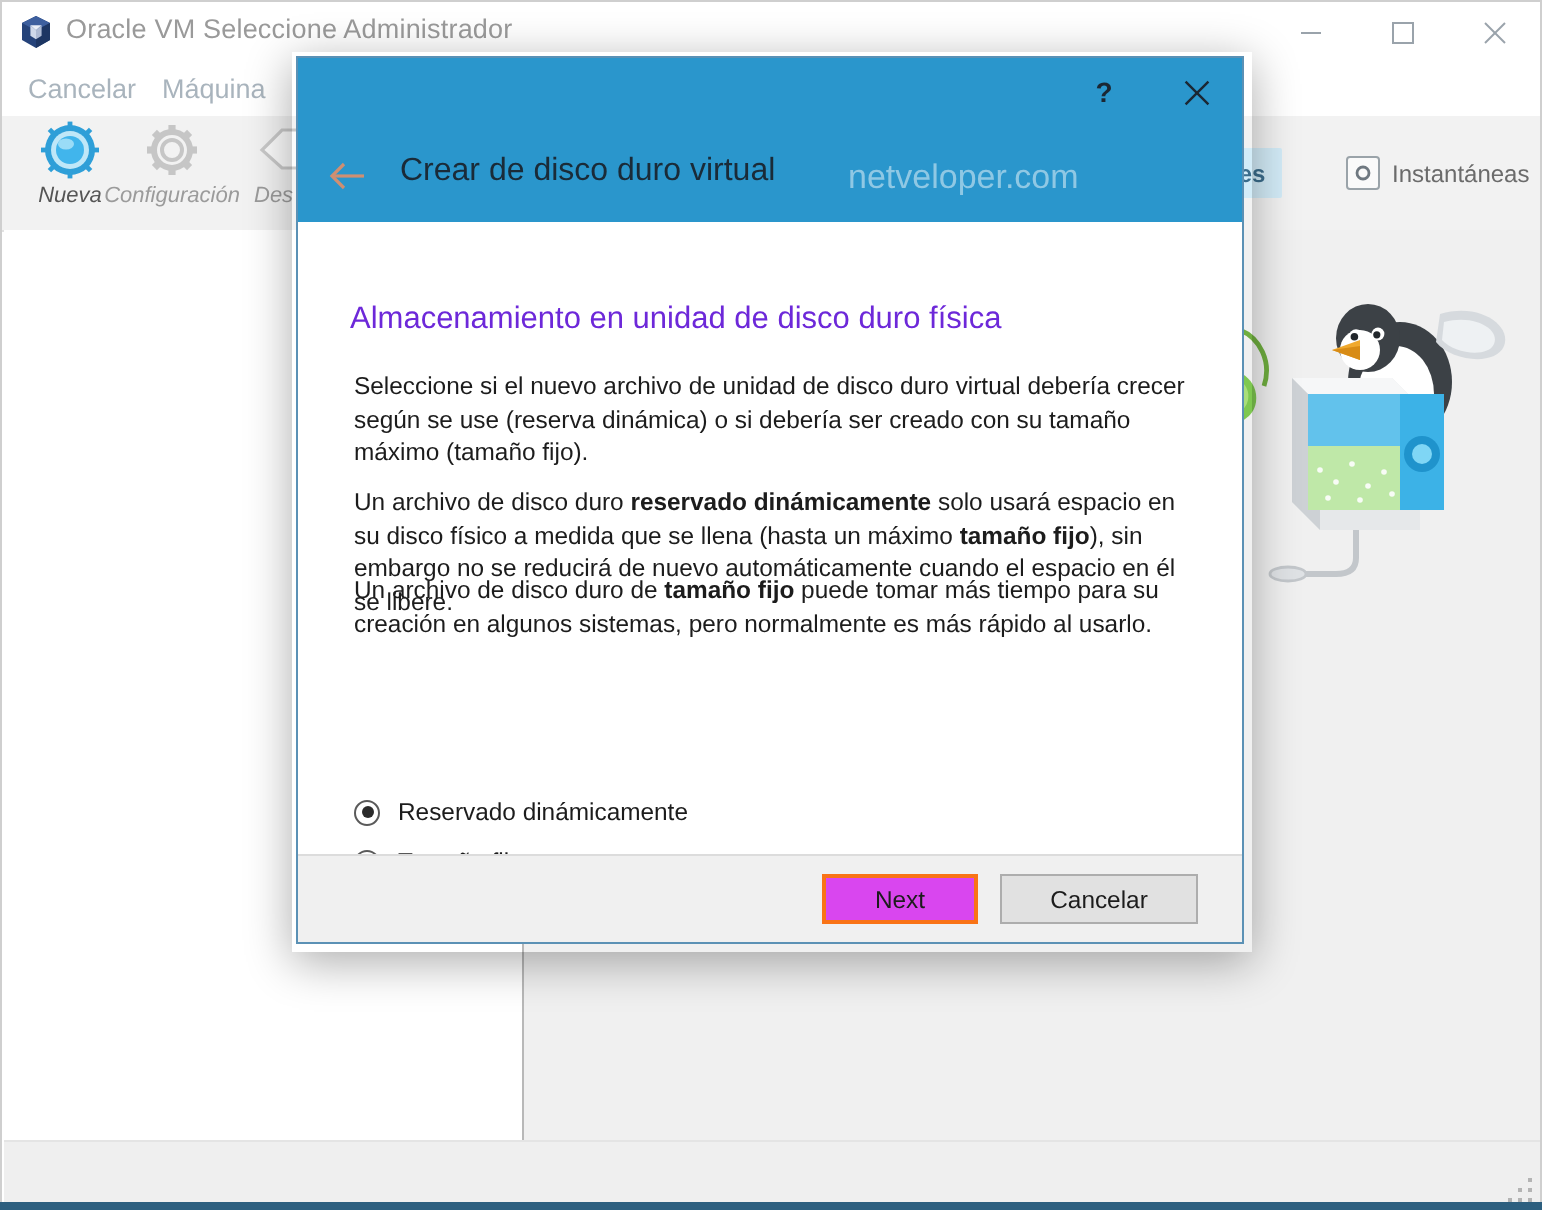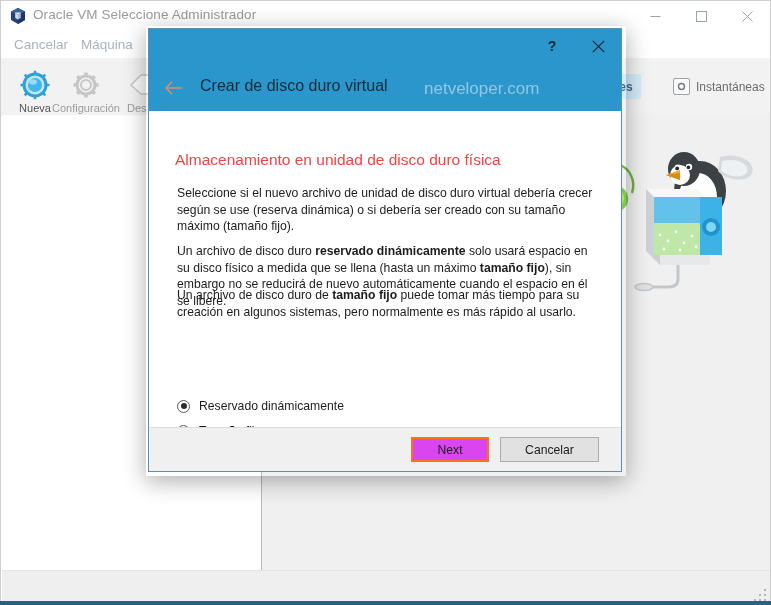--- a/index.html
+++ b/index.html
@@ -25,21 +25,21 @@
     color:#a7aeb4;font-size:12px;}
   .wbtn svg{display:block;}
 
   
   .menubar{position:absolute;left:0;top:30px;width:769px;height:27px;background:#ffffff;}
   .menu-item{position:absolute;top:4px;font-size:13.5px;color:#a9b4bd;padding:2px 8px;white-space:nowrap;}
 
   
   .toolbar{position:absolute;left:0;top:57px;width:769px;height:57px;background:#f2f2f2;
     border-bottom:1px solid #e2e2e2;}
-  .tb-item{position:absolute;top:12px;width:68px;height:52px;text-align:center;}
+  .tb-item{position:absolute;top:2px;width:68px;height:52px;text-align:center;font-style:italic;}
   .tb-ico{height:30px;display:flex;align-items:flex-end;justify-content:center;}
   .tb-lbl{font-size:11px;color:#555;margin-top:2px;white-space:nowrap;}
   .tb-lbl.dim{color:#9b9b9b;}
 
   
   .tabstrip{position:absolute;left:260px;top:57px;width:509px;height:57px;background:#f2f2f2;}
   .tab{position:absolute;top:16px;height:25px;display:flex;align-items:center;
     font-size:12px;color:#6b6b6b;padding:0 8px;gap:6px;border-radius:1px;}
   .tab.active{background:#d3ecf8;color:#3b6d8c;font-weight:bold;}
   .tab .ticon{width:15px;height:15px;border:1px solid #9aa3a9;border-radius:2px;
@@ -68,21 +68,21 @@
   .dlg-head-btns{position:absolute;right:0;top:0;height:34px;display:flex;}
   .dh-btn{width:46px;height:34px;display:flex;align-items:center;justify-content:center;
     color:#1b2733;font-size:14px;}
   .back-arrow{position:absolute;left:14px;top:48px;width:22px;height:22px;
     display:flex;align-items:center;justify-content:center;color:#c98a6e;font-size:19px;line-height:1;}
   .dlg-title{position:absolute;left:36px;top:48px;font-size:16px;color:#1a2b38;white-space:nowrap;margin-left:15px;}
   .watermark{position:absolute;left:275px;top:50px;font-size:17px;color:#8fc8e4;white-space:nowrap;}
 
   .dlg-body{position:absolute;left:0;top:82px;width:472px;height:347px;background:#ffffff;
     overflow:hidden;}
-  .dlg-h2{position:absolute;left:26px;top:40px;font-size:15.5px;color:#ef4444;white-space:nowrap;}
+  .dlg-h2{position:absolute;left:26px;top:40px;font-size:15.5px;color:#6d28d9;white-space:nowrap;}
   .dlg-para{position:absolute;left:28px;width:420px;font-size:12.2px;color:#1c1c1c;line-height:16.5px;}
   .dlg-para b{font-weight:bold;}
   .p1{top:74px;} .p2{top:132px;} .p3{top:176px;}
 
   .radio-row{position:absolute;left:28px;display:flex;align-items:center;gap:9px;}
   .r1{top:288px;} .r2{top:313px;}
   .radio{width:13px;height:13px;border:1px solid #5a5a5a;border-radius:50%;
     box-sizing:border-box;background:#fff;position:relative;flex:none;}
   .radio.on::after{content:"";position:absolute;left:2.5px;top:2.5px;width:6px;height:6px;
     border-radius:50%;background:#2b2b2b;}

